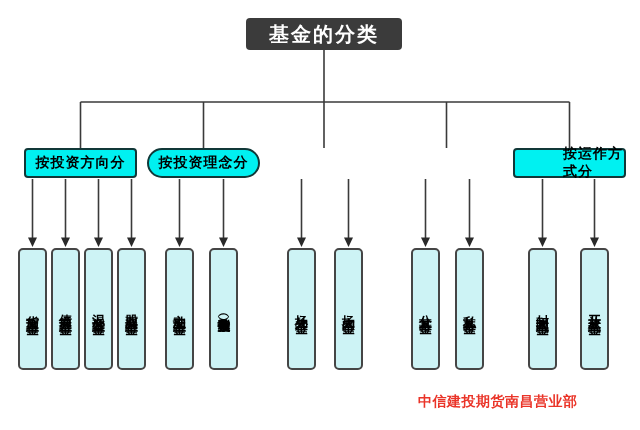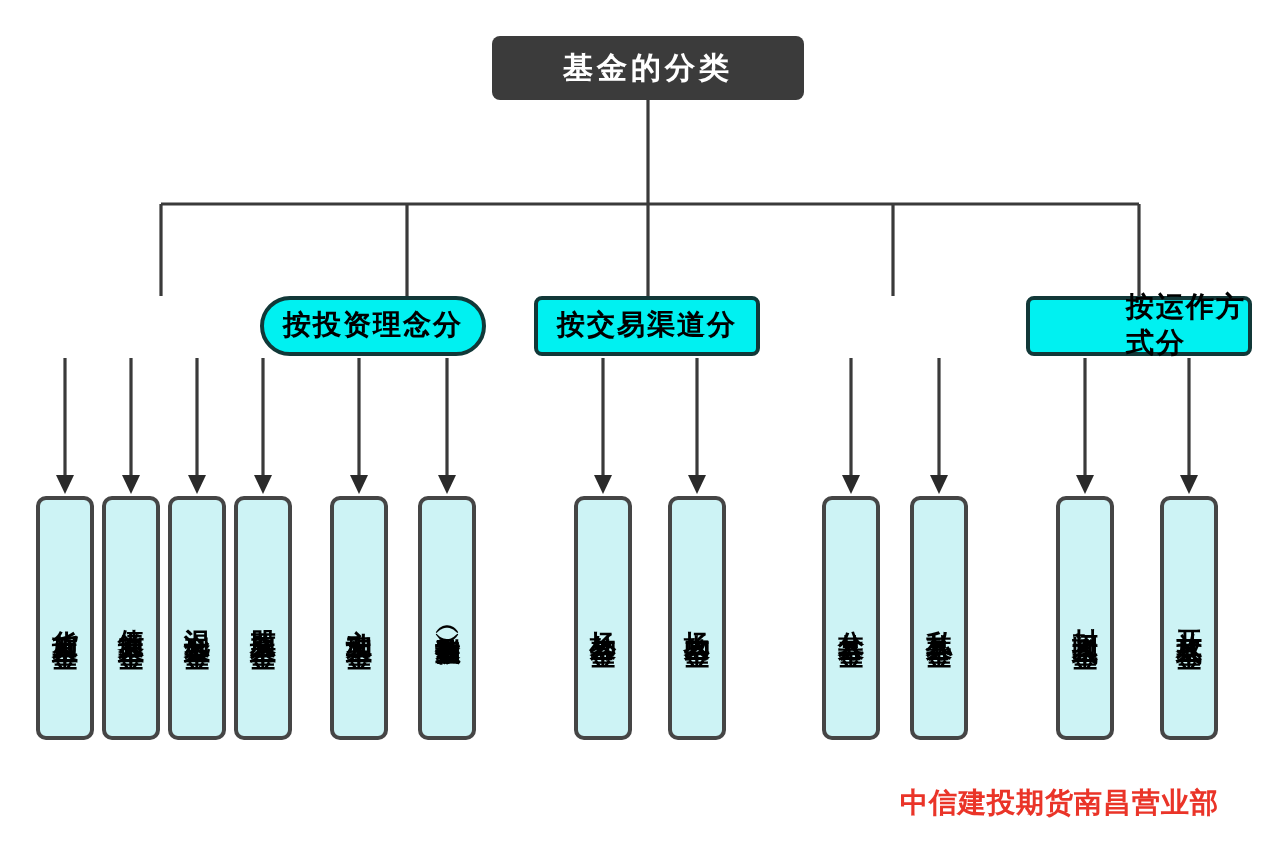--- a/index.html
+++ b/index.html
@@ -11,50 +11,49 @@
   }
   html,body{margin:0;padding:0;background:#fff;}
   .canvas{
     position:relative;width:640px;height:430px;background:#ffffff;
     font-family:"Liberation Sans","DejaVu Sans",sans-serif;overflow:hidden;
   }
   .connectors{position:absolute;left:0;top:0;width:640px;height:430px;}
   .root-box{
     position:absolute;left:246px;top:18px;width:156px;height:32px;
     background:var(--root-fill);color:#ffffff;border-radius:4px;
-    font-size:15px;font-weight:bold;letter-spacing:2px;
+    font-size:20px;font-weight:bold;letter-spacing:2px;
     display:flex;align-items:center;justify-content:center;
   }
   .cat-box{
     position:absolute;top:148px;width:113px;height:30px;box-sizing:border-box;
     background:var(--category-fill);border:2px solid #113838;border-radius:4px;
     color:#000;font-size:14px;font-weight:bold;letter-spacing:1px;
     display:flex;align-items:center;justify-content:center;
   }
-  .cat-1{left:24px;} .cat-2{left:130px;border-radius:15px;} .cat-3{left:267px;} .cat-4{left:390px;} .cat-5{left:513px;padding-left:48px;}
+  .cat-1{left:24px;} .cat-2{left:147px;border-radius:15px;} .cat-3{left:267px;} .cat-4{left:390px;} .cat-5{left:513px;padding-left:48px;}
   .leaf-box{
     position:absolute;top:248px;width:29px;height:122px;box-sizing:border-box;
     background:var(--leaf-fill);border:2px solid #454545;border-radius:5px;
     color:#000;display:flex;align-items:center;justify-content:center;
   }
   .leaf-box span{
     writing-mode:vertical-rl;text-orientation:mixed;
     font-size:13px;font-weight:bold;letter-spacing:2px;line-height:25px;
   }
   .leaf-box.tight span{font-size:12.5px;letter-spacing:0;line-height:25px;}
   .lf-1{left:18px;} .lf-2{left:51px;} .lf-3{left:84px;} .lf-4{left:117px;}
   .lf-5{left:165px;} .lf-6{left:209px;}
   .lf-7{left:287px;} .lf-8{left:334px;}
   .lf-9{left:411px;} .lf-10{left:455px;}
   .lf-11{left:528px;} .lf-12{left:580px;}
   .footer-note{
     position:absolute;left:418px;top:393px;
     font-size:14px;font-weight:bold;color:var(--footer-text);letter-spacing:0.5px;
     white-space:nowrap;
-    margin-left:32px;
   }
 </style>
 </head>
 <body>
 
 <div class="canvas">
 
   <svg class="connectors" viewBox="0 0 640 430" xmlns="http://www.w3.org/2000/svg">
     <g stroke="#3a3a3a" stroke-width="1.6" fill="none">
       <path d="M324 50 V102"></path>
@@ -88,22 +87,22 @@
       <polygon points="344,237.5 353,237.5 348.5,247"></polygon>
       <polygon points="421,237.5 430,237.5 425.5,247"></polygon>
       <polygon points="465,237.5 474,237.5 469.5,247"></polygon>
       <polygon points="538,237.5 547,237.5 542.5,247"></polygon>
       <polygon points="590,237.5 599,237.5 594.5,247"></polygon>
     </g>
   </svg>
 
   <div class="root-box">基金的分类</div>
 
+  <div class="cat-box cat-1">按投资方向分</div>
   <div class="cat-box cat-2">按投资理念分</div>
-  <div class="cat-box cat-3">按交易渠道分</div>
   <div class="cat-box cat-5">按运作方式分</div>
 
   <div class="leaf-box lf-1">
     <span>货币型基金</span>
   </div>
   <div class="leaf-box lf-2">
     <span>债券型基金</span>
   </div>
   <div class="leaf-box lf-3">
     <span>混合型基金</span>

